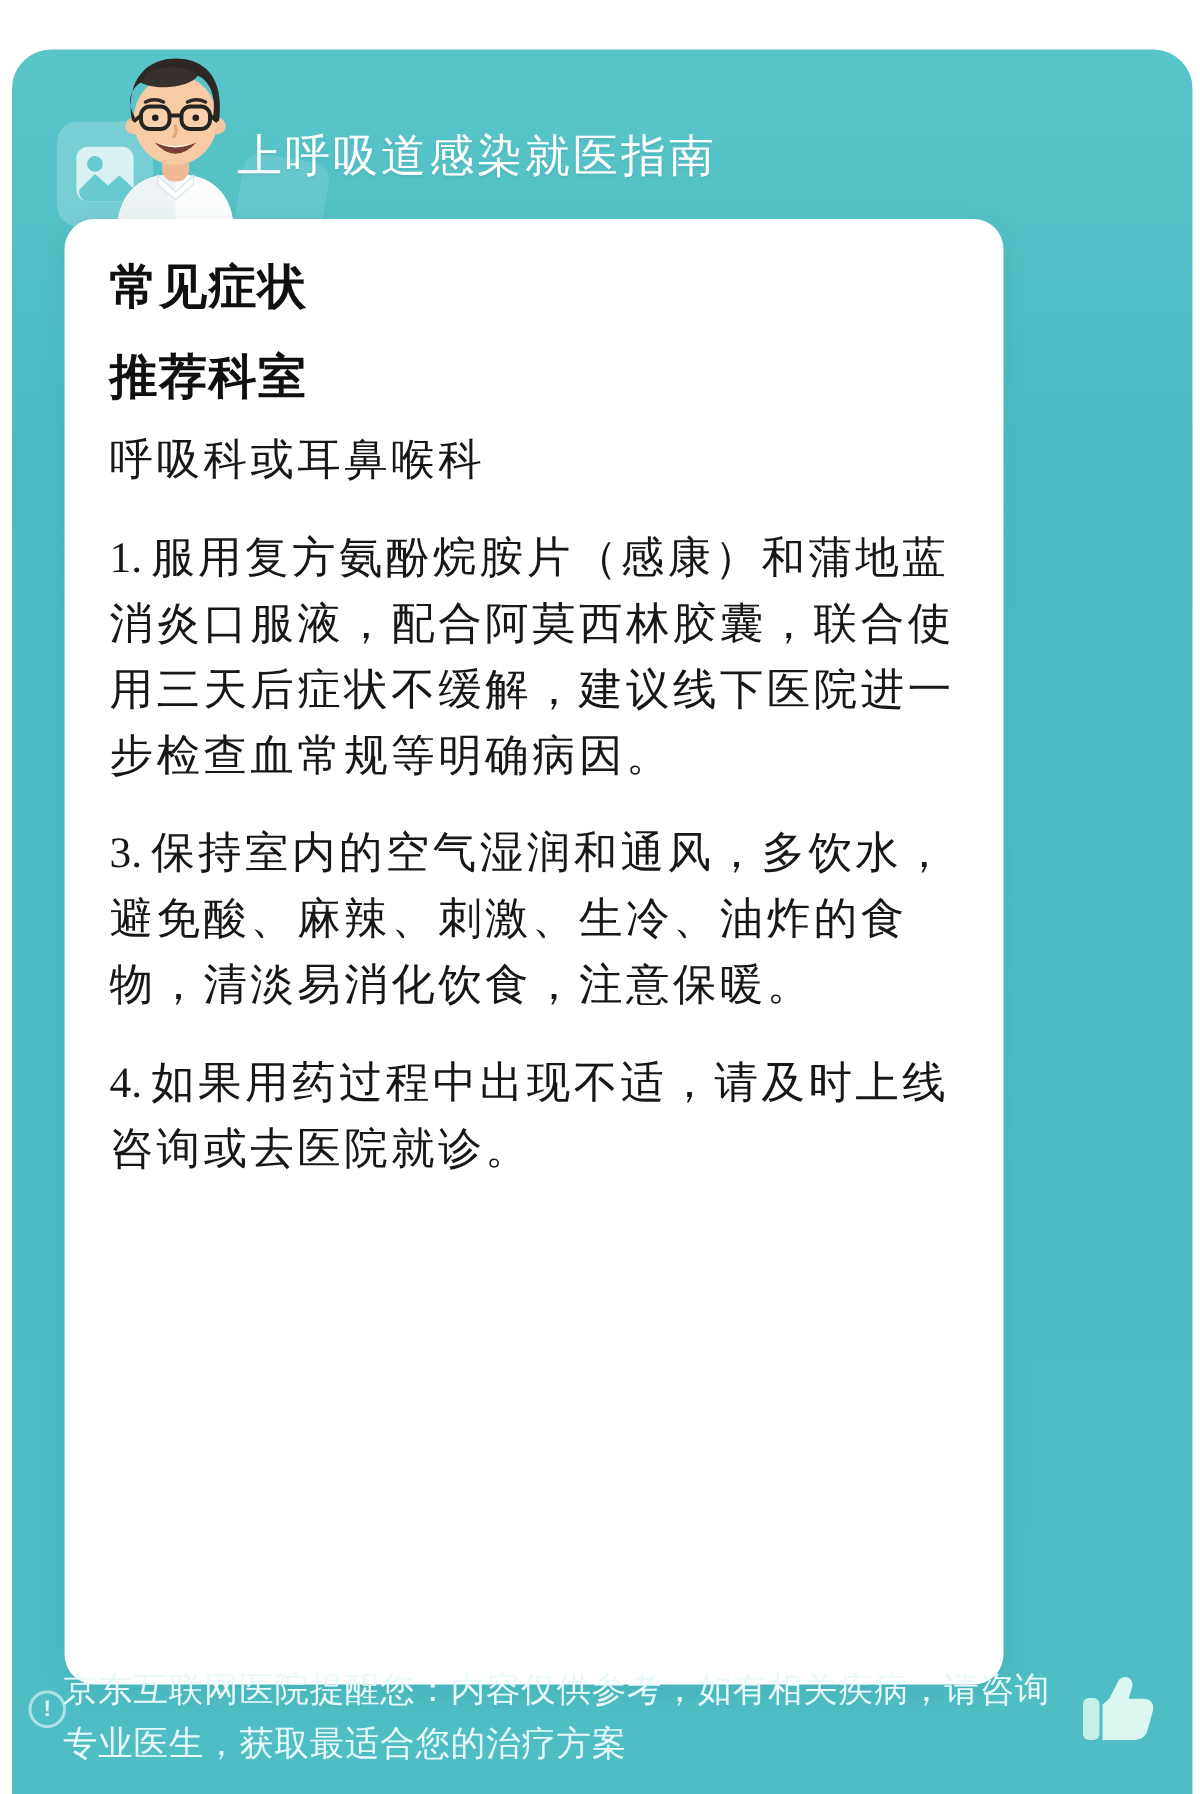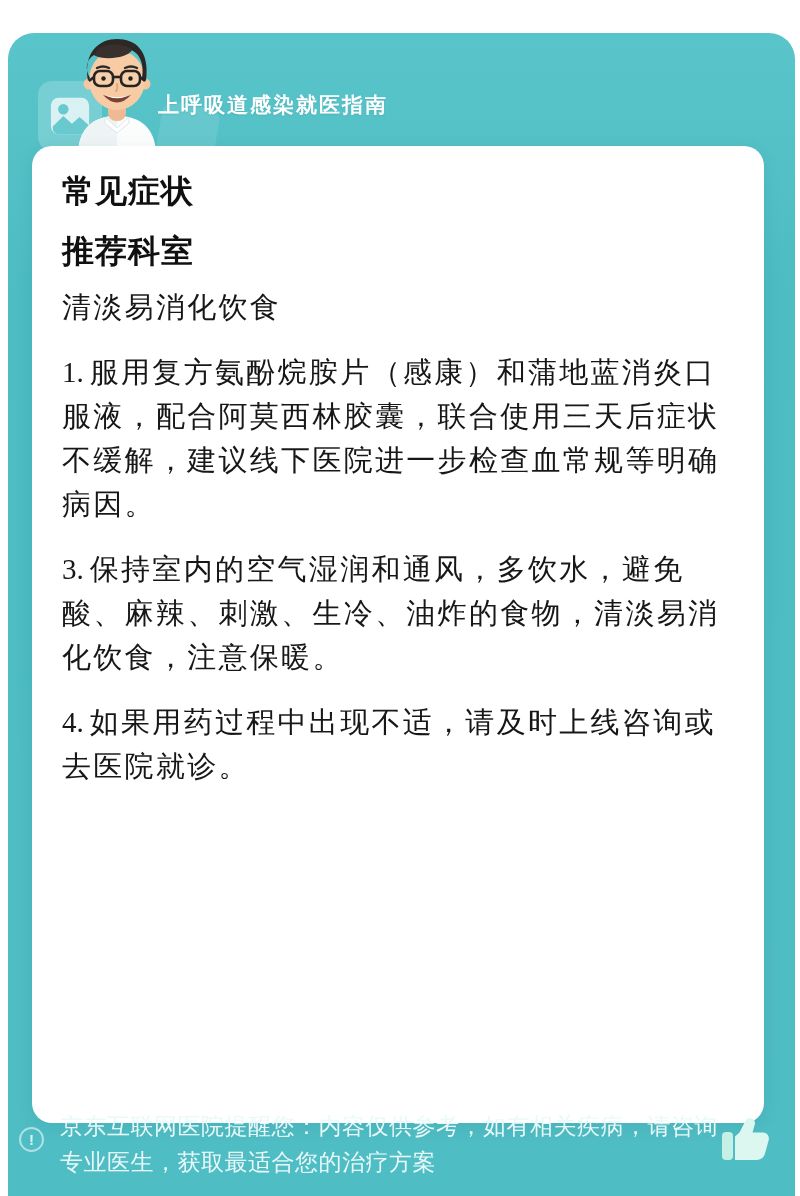--- a/index.html
+++ b/index.html
@@ -35,29 +35,29 @@
     background:rgba(255,255,255,0.10);
     border-radius:12px;
     transform:rotate(10deg);
     z-index:1;
   }
 
   .avatar { position:absolute; left:48px; top:4px; width:122px; height:114px; z-index:3; }
 
   .header-title {
     position:absolute; left:150px; top:53px; z-index:5;
-    font-size:21px; font-weight:700; color:#ffffff;
+    font-size:30px; font-weight:400; color:#ffffff;
     letter-spacing:2px; line-height:38px;
     text-shadow:0 1px 2px rgba(0,70,75,0.10);
   }
 
   
   .card {
-    position:absolute; left:24px; top:113px; z-index:4;
-    width:732px; height:977px;
+    position:absolute; left:35px; top:113px; z-index:4;
+    width:626px; height:977px;
     background:#ffffff; border-radius:20px;
     padding:24px 26px 0 30px;
     box-shadow:0 4px 16px rgba(20,80,85,0.10);
     overflow:hidden;
   }
   .sec-heading {
     font-size:32px; font-weight:700; color:#101010;
     letter-spacing:1px; line-height:42px;
     margin:0 0 13px 0;
   }
@@ -73,21 +73,21 @@
   .footer { position:absolute; left:0; top:1104px; width:800px; z-index:5; }
   .info-badge {
     position:absolute; left:19px; top:23px;
     width:25px; height:25px; border-radius:50%;
     border:2px solid rgba(255,255,255,0.55);
     color:rgba(255,255,255,0.80);
     font-size:15px; font-weight:700;
     display:flex; align-items:center; justify-content:center;
   }
   .disclaimer {
-    position:absolute; left:60px; top:4px;
+    position:absolute; left:42px; top:4px;
     width:665px;
     font-size:23px; line-height:36px;
     color:#e9f9f9; letter-spacing:0.5px;
   }
   .thumb-icon { position:absolute; left:720px; top:12px; width:50px; height:48px; }
 </style>
 </head>
 <body>
 
 <div class="container">
@@ -138,21 +138,21 @@
       <path d="M50 58.5 Q61 64 72 58.5 Q61 62 50 58.5 Z" fill="#ffffff"></path>
     </svg>
   </div>
 
   <div class="header-title">上呼吸道感染就医指南</div>
 
   <div class="card">
     <div class="sec-heading">常见症状</div>
 
     <div class="sec-heading mt">推荐科室</div>
-    <p class="sec-body">清淡易消化饮食</p>
+    <p class="sec-body">呼吸科或耳鼻喉科</p>
 
 
     <p class="sec-item"><span class="num">1.</span><span>服用复方氨酚烷胺片（感康）和蒲地蓝消炎口服液，配合阿莫西林胶囊，联合使用三天后症状不缓解，建议线下医院进一步检查血常规等明确病因。</span></p>
     <p class="sec-item"><span class="num">3.</span><span>保持室内的空气湿润和通风，多饮水，避免酸、麻辣、刺激、生冷、油炸的食物，清淡易消化饮食，注意保暖。</span></p>
     <p class="sec-item"><span class="num">4.</span><span>如果用药过程中出现不适，请及时上线咨询或去医院就诊。</span></p>
   </div>
 
 </div>
 
 <div class="footer">

